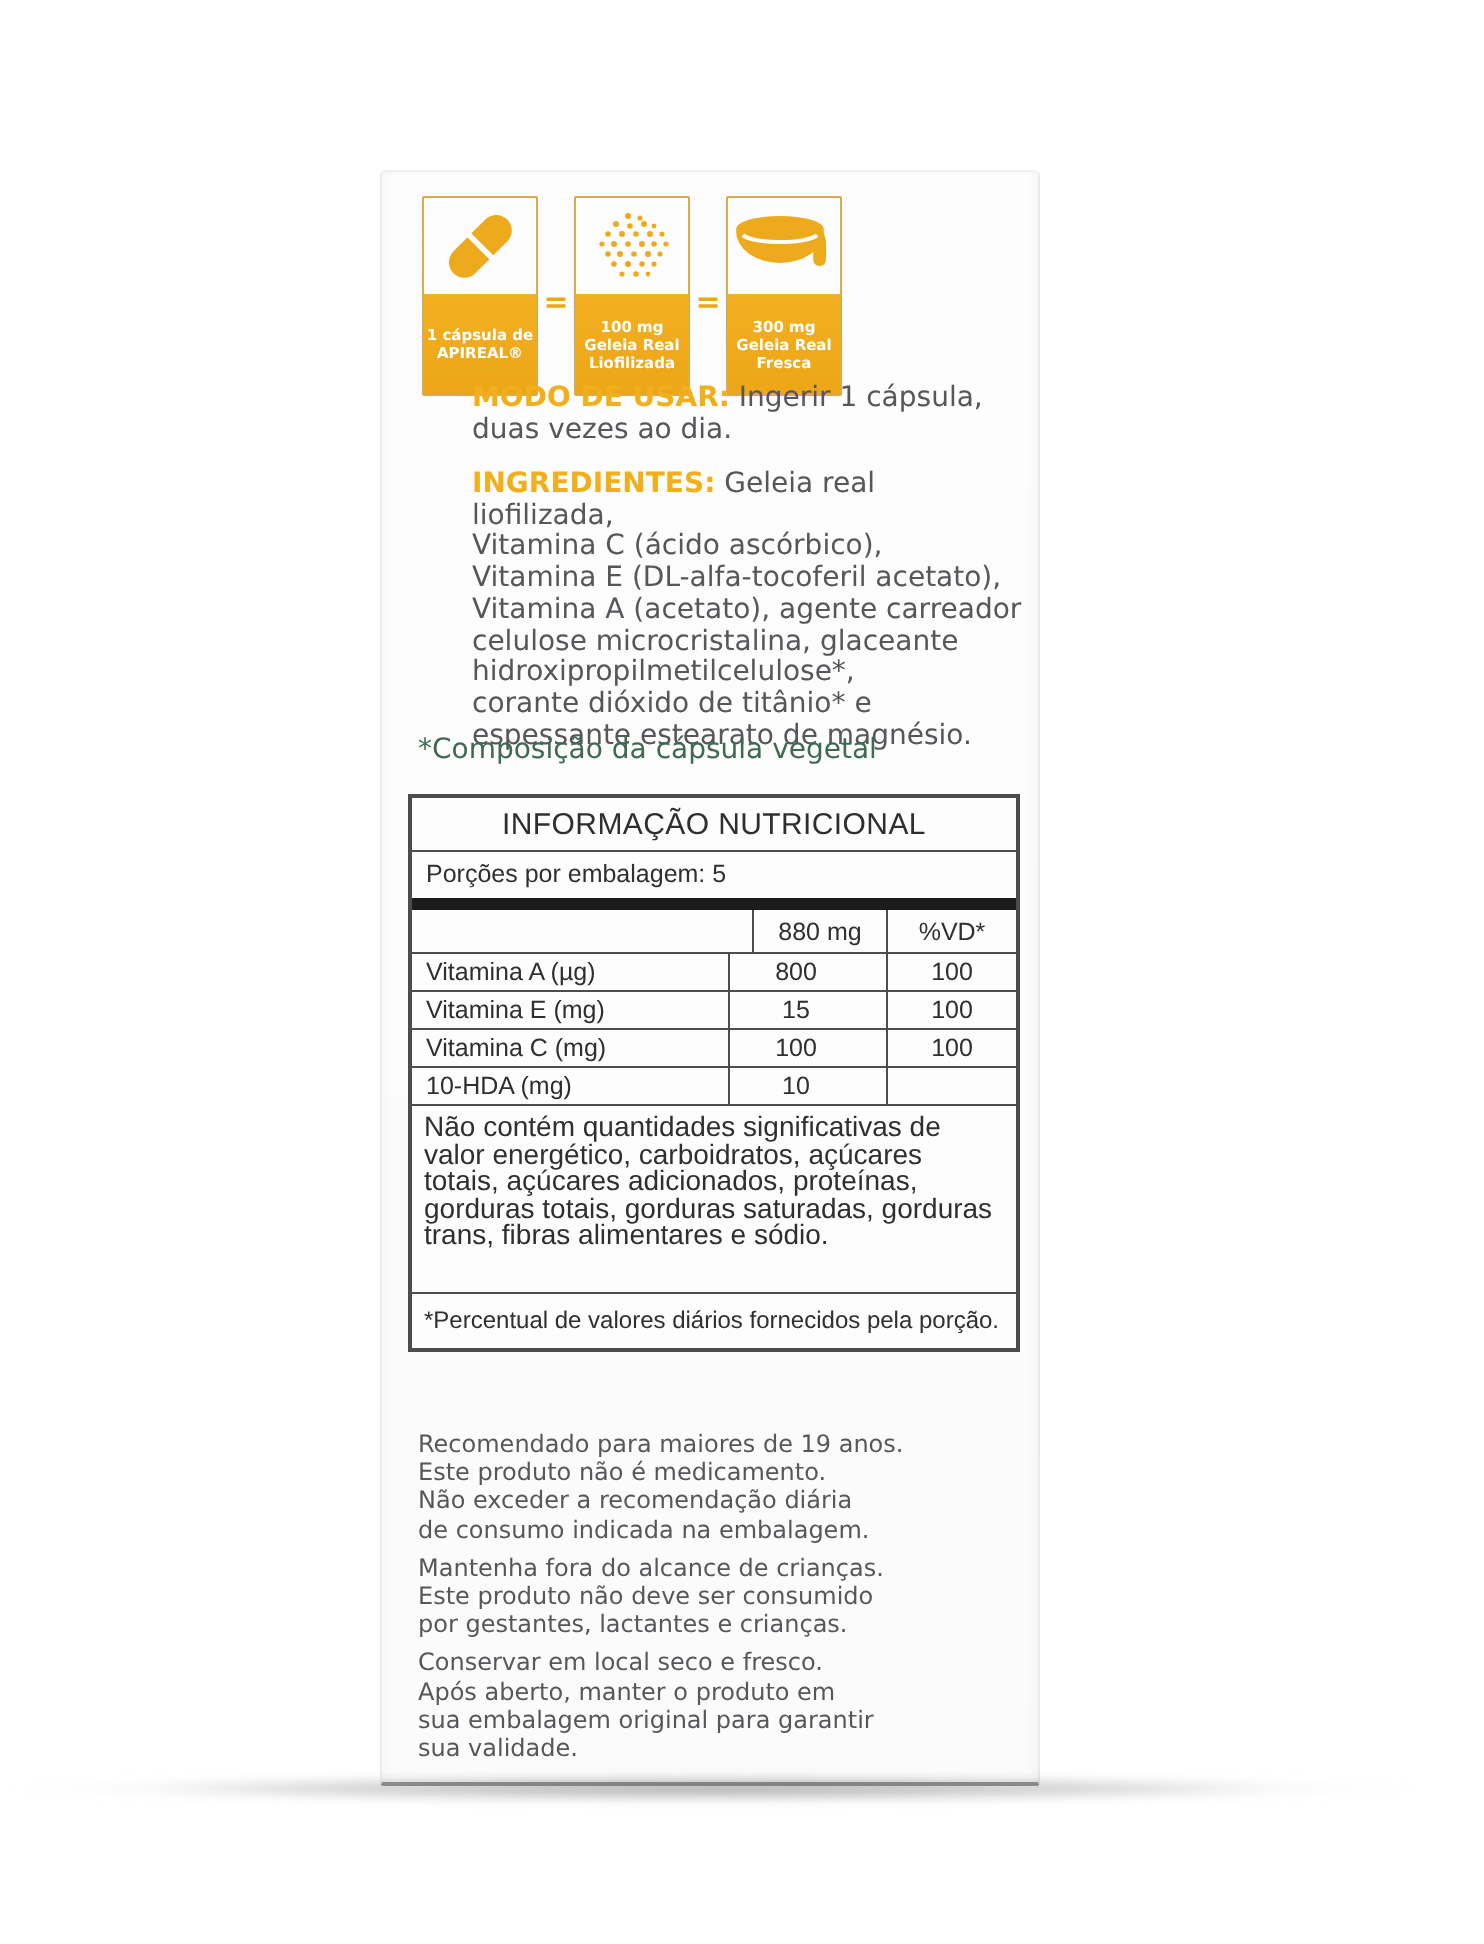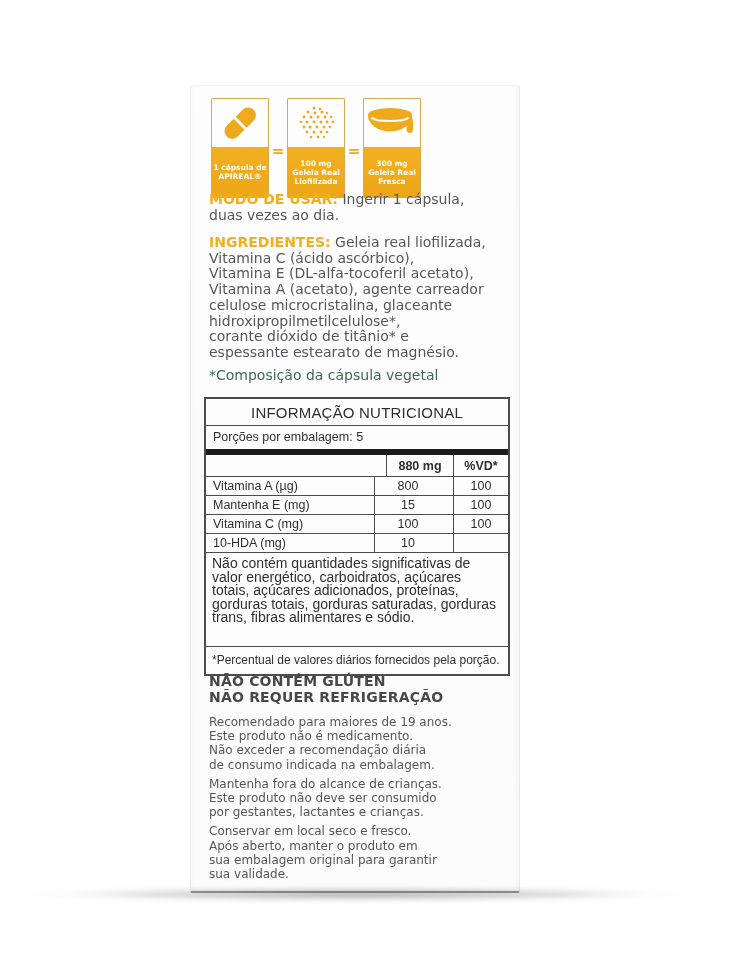--- a/index.html
+++ b/index.html
@@ -40,21 +40,21 @@
     text-align: center; white-space: pre-line; padding: 2px 1px;
   }
   .equiv-eq {
     width: 18px; text-align: center; color: #eca81c; font-weight: bold;
     font-size: 15px; margin-top: 44px;
   }
 
   
   .sec { position: absolute; left: 18px; width: 302px; color: #57575b; }
   .sec-heading-inline { color: #f2af1c; font-weight: bold; }
-  .body-text { font-size: 14px; line-height: 16px; white-space: pre-line; }
+  .body-text { font-size: 14px; line-height: 16px; white-space: pre-line; margin-left: 27px; }
   .modo { top: 105px; }
   .ingred { top: 149px; }
   .ingred .body-text { line-height: 15.7px; }
   .green-note { top: 281px; color: #3e6a52; font-size: 14px; }
 
   
   .nutri {
     position: absolute; left: 13px; top: 311px; width: 306px;
     border: 2px solid #4c4c4e; background: #fdfdfd;
     font-family: "Liberation Sans", sans-serif; color: #2f2f31;
@@ -63,22 +63,22 @@
     font-size: 15px; font-weight: normal; text-align: center;
     padding: 5px 0 4px; border-bottom: 1px solid #4c4c4e; letter-spacing: 0.2px;
   }
   .nutri-servings { font-size: 12.5px; line-height: 16px; padding: 3px 7px 4px; }
   .nutri-thickbar { height: 6px; background: #1c1c1c; }
   .nutri-head { display: flex; border-bottom: 1px solid #4c4c4e; height: 22px; align-items: center; }
   .nutri-row { display: flex; border-bottom: 1px solid #4c4c4e; height: 19px; align-items: center; font-size: 12.5px; gap: 12px; }
   .nutri-row:last-of-type { }
   .c-name { flex: 1; padding-left: 7px; }
   .c-amt { width: 67px; text-align: center; border-left: 1px solid #4c4c4e; align-self: stretch; display: flex; align-items: center; justify-content: center; }
-  .c-vd  { width: 55px; text-align: center; border-left: 1px solid #4c4c4e; align-self: stretch; display: flex; align-items: center; justify-content: center; }
-  .nutri-head .c-amt, .nutri-head .c-vd { font-weight: bold; font-size: 12.5px; }
+  .c-vd  { width: 65px; text-align: center; border-left: 1px solid #4c4c4e; align-self: stretch; display: flex; align-items: center; justify-content: center; }
+  .nutri-head .c-amt, .nutri-head .c-vd { font-weight: normal; font-size: 12.5px; }
   .nutri-para {
     font-size: 14px; line-height: 13.6px; padding: 4px 6px 21px;
     border-bottom: 1px solid #4c4c4e;
   }
   .nutri-foot { font-size: 12px; padding: 6px 6px 7px; }
 
   
   .claims {
     top: 588px; color: #48484c; font-weight: bold; font-size: 14px;
     line-height: 15.5px; white-space: pre-line; letter-spacing: 0.2px;
@@ -200,41 +200,39 @@
         <div class="c-amt">880 mg</div>
         <div class="c-vd">%VD*</div>
       </div>
 
       <div class="nutri-row">
         <div class="c-name">Vitamina A (µg)</div>
         <div class="c-amt">800</div>
         <div class="c-vd">100</div>
       </div>
       <div class="nutri-row">
-        <div class="c-name">Mantenha E (mg)</div>
+        <div class="c-name">Vitamina E (mg)</div>
         <div class="c-amt">15</div>
         <div class="c-vd">100</div>
       </div>
       <div class="nutri-row">
         <div class="c-name">Vitamina C (mg)</div>
         <div class="c-amt">100</div>
         <div class="c-vd">100</div>
       </div>
       <div class="nutri-row">
         <div class="c-name">10-HDA (mg)</div>
         <div class="c-amt">10</div>
         <div class="c-vd"></div>
       </div>
 
       <div class="nutri-para">Não contém quantidades significativas de valor energético, carboidratos, açúcares totais, açúcares adicionados, proteínas, gorduras totais, gorduras saturadas, gorduras trans, fibras alimentares e sódio.</div>
       <div class="nutri-foot">*Percentual de valores diários fornecidos pela porção.</div>
     </div>
 
-    <div class="sec claims">NÃO CONTÉM GLÚTEN
-NÃO REQUER REFRIGERAÇÃO</div>
 
     <div class="sec warnings">
       <p>Recomendado para maiores de 19 anos.
 Este produto não é medicamento.
 Não exceder a recomendação diária
 de consumo indicada na embalagem.</p>
       <p>Mantenha fora do alcance de crianças.
 Este produto não deve ser consumido
 por gestantes, lactantes e crianças.</p>
       <p>Conservar em local seco e fresco.

